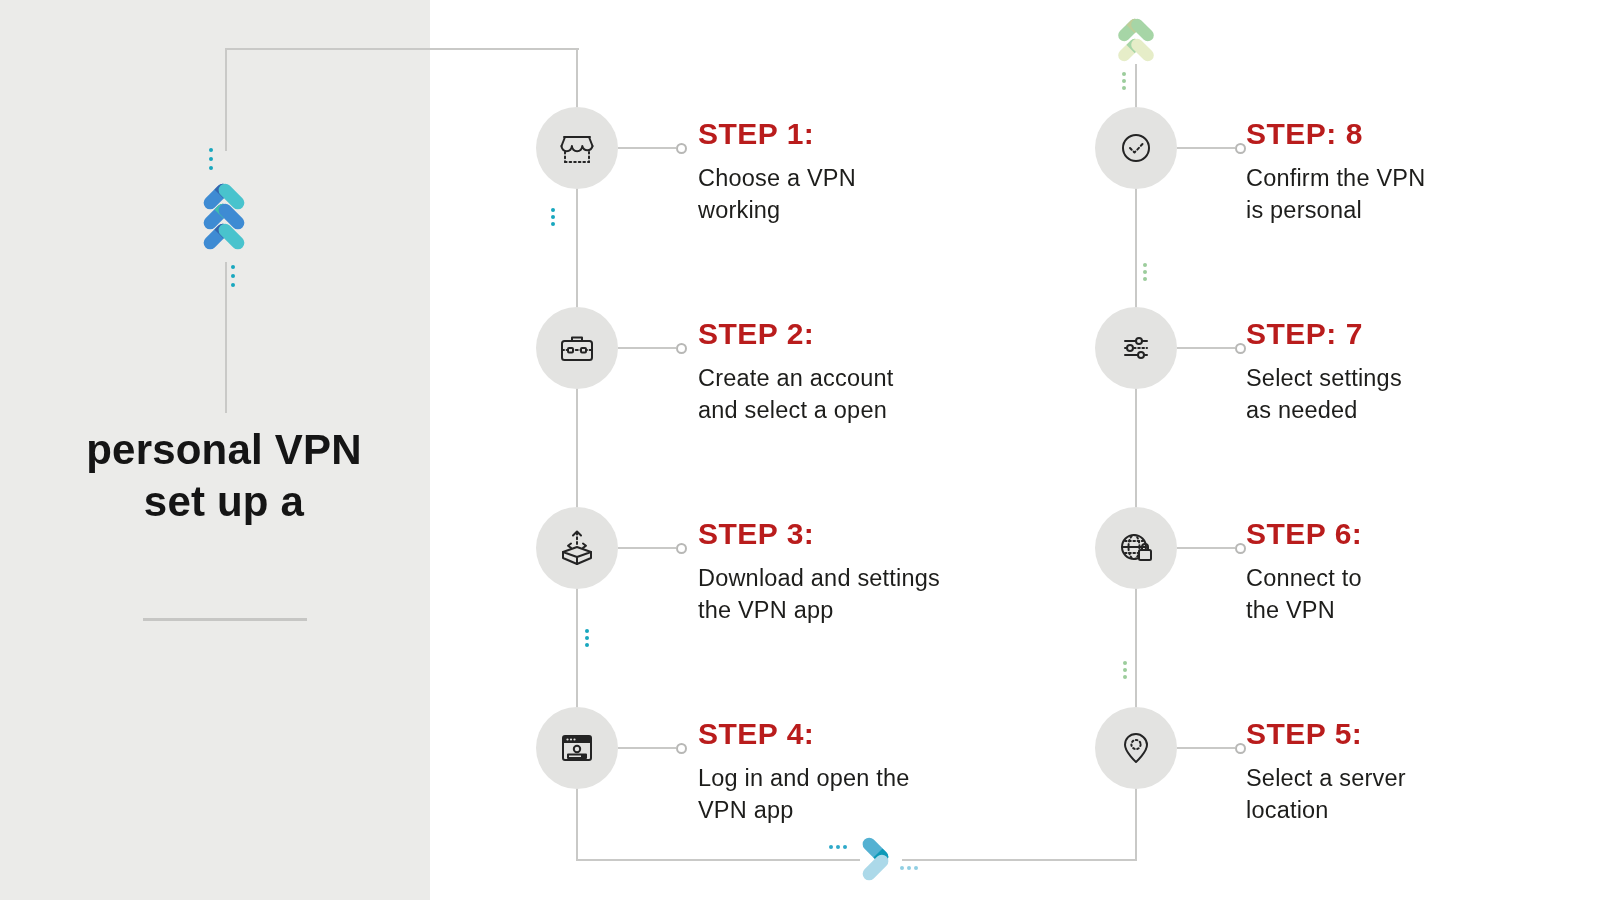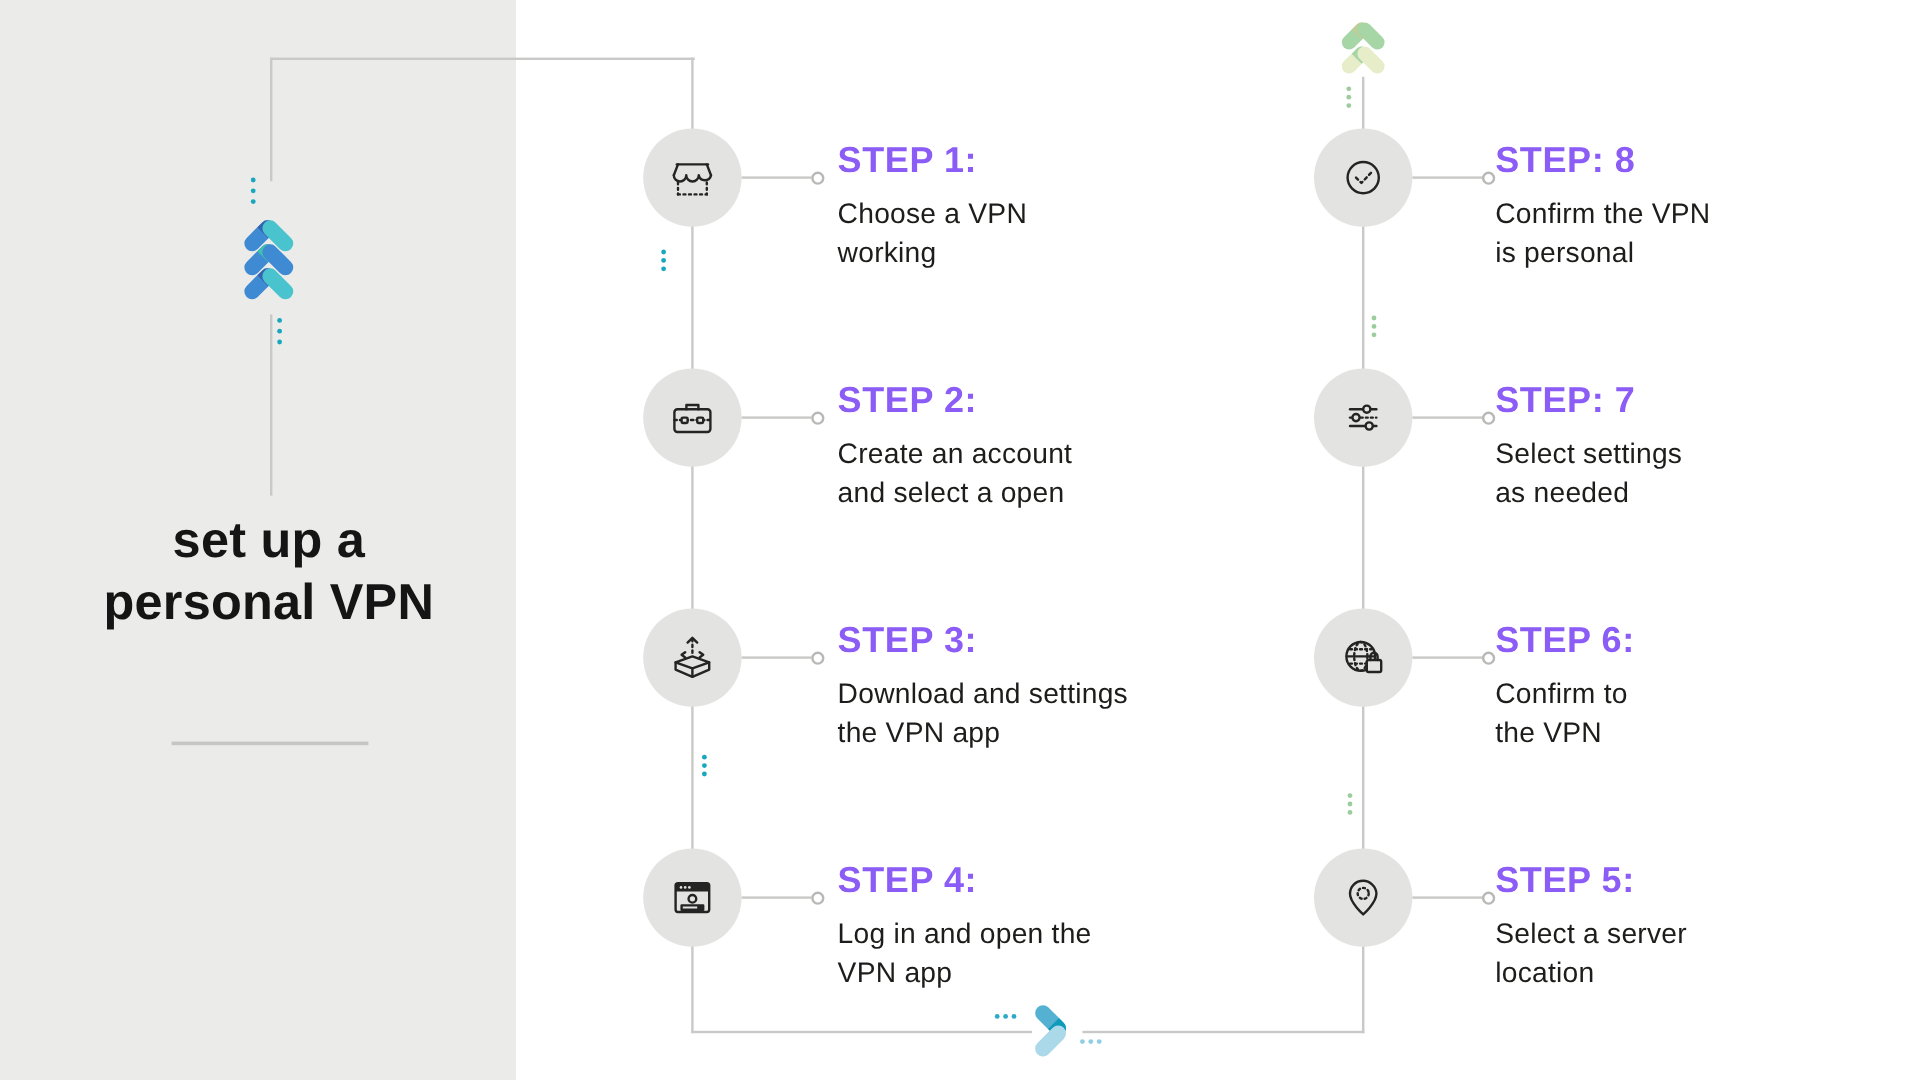--- a/index.html
+++ b/index.html
@@ -8,21 +8,21 @@
   .sidebar{position:absolute;left:0;top:0;width:430px;height:900px;background:#EBEBE9;}
   .line{position:absolute;background:#C9C9C7;}
   .title{position:absolute;left:30px;top:424px;width:388px;text-align:center;
          font-weight:bold;font-size:42px;line-height:52px;color:#151515;letter-spacing:0.2px;}
   .title span{display:block;}
   .divider{position:absolute;left:143px;top:618px;width:164px;height:3px;background:#C6C6C4;}
   .circle{position:absolute;width:82px;height:82px;border-radius:50%;background:#E3E3E1;
           display:flex;align-items:center;justify-content:center;}
   .hline{position:absolute;height:2px;background:#C9C9C7;}
   .ring{position:absolute;width:7px;height:7px;border:2px solid #B8B8B6;border-radius:50%;background:#ffffff;}
-  .step-title{position:absolute;font-weight:bold;font-size:30px;letter-spacing:0.5px;color:#8b5cf6;}
+  .step-title{position:absolute;font-weight:bold;font-size:30px;letter-spacing:0.5px;color:#b91c1c;}
   .step-desc{position:absolute;font-size:23.5px;line-height:32px;color:#1D1D1B;white-space:pre-line;
              letter-spacing:0.2px;}
   .ic{width:48px;height:48px;}
   .ic *{stroke:#242424;stroke-width:2;fill:none;stroke-linecap:round;stroke-linejoin:round;}
   .ic .fil{fill:#242424;stroke:none;}
   .ic .msk{fill:#E3E3E1;}
   .ic .lt{fill:#E3E3E1;stroke:none;}
   
   .chev-logo,.chev-logo-sm,.chev-right{position:absolute;}
   .chev{position:absolute;left:0;width:46px;height:36px;}
@@ -85,22 +85,22 @@
     </div>
     <div class="chev" style="top:40px">
       <i class="arm arm-l" style="background:#3E8BD3">
           <i class="acc" style="background:#3565AE"></i>
         </i>
       <i class="arm arm-r" style="background:#49C3CD"></i>
     </div>
   </div>
 
   <div class="title">
+    <span>personal VPN</span>
     <span>set up a</span>
-    <span>personal VPN</span>
   </div>
   <div class="divider"></div>
 
   <div class="chev-logo-sm" style="left:1116px;top:14px;width:40px;height:52px">
     <div class="chev-sm" style="top:0">
       <i class="arm arm-l" style="background:#A6D5A6">
           <i class="acc" style="background:#BFCD97"></i>
         </i>
       <i class="arm arm-r" style="background:#A6D5A6"></i>
     </div>
@@ -254,21 +254,21 @@
         <ellipse cx="22" cy="23" rx="5.5" ry="12" stroke-dasharray="1.6 2.6"></ellipse>
         <path d="M13 17h18" stroke-dasharray="1.6 2.6"></path>
           <path d="M13 29h18" stroke-dasharray="1.6 2.6"></path>
         <rect class="msk" x="27" y="26" width="12" height="10" rx="1.5" style="stroke:#242424"></rect>
         <path d="M30 26v-3a3 3 0 0 1 6 0v3"></path>
       </svg>
     </div>
     <div class="hline" style="left:1177px;top:547px;width:58px"></div>
     <div class="ring" style="left:1235px;top:543px"></div>
     <div class="step-title" style="left:1246px;top:517px">STEP 6:</div>
-    <div class="step-desc" style="left:1246px;top:562px">Confirm to
+    <div class="step-desc" style="left:1246px;top:562px">Connect to
 the VPN</div>
   </div>
 
   <div>
     <div class="circle" style="left:1095px;top:707px">
       <svg class="ic" viewBox="0 0 48 48">
         <path d="M24 10c-6.4 0-11 4.8-11 10.8C13 28.2 24 38 24 38s11-9.8 11-17.2C35 14.8 29.4 10 24 10z"></path>
         <circle cx="24" cy="20.5" r="4.6" stroke-dasharray="1.6 2.6"></circle>
       </svg>
     </div>

